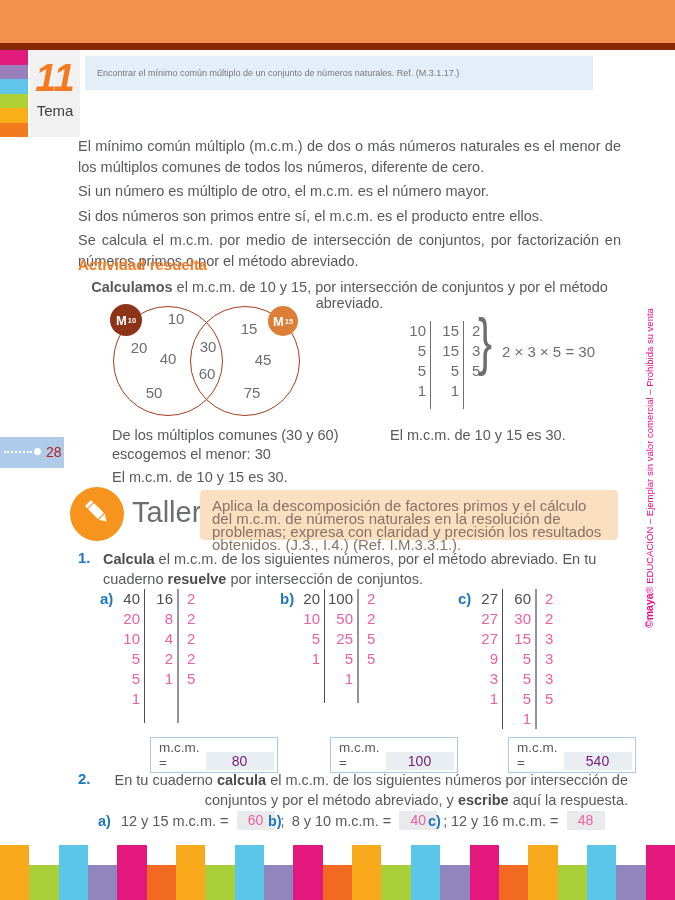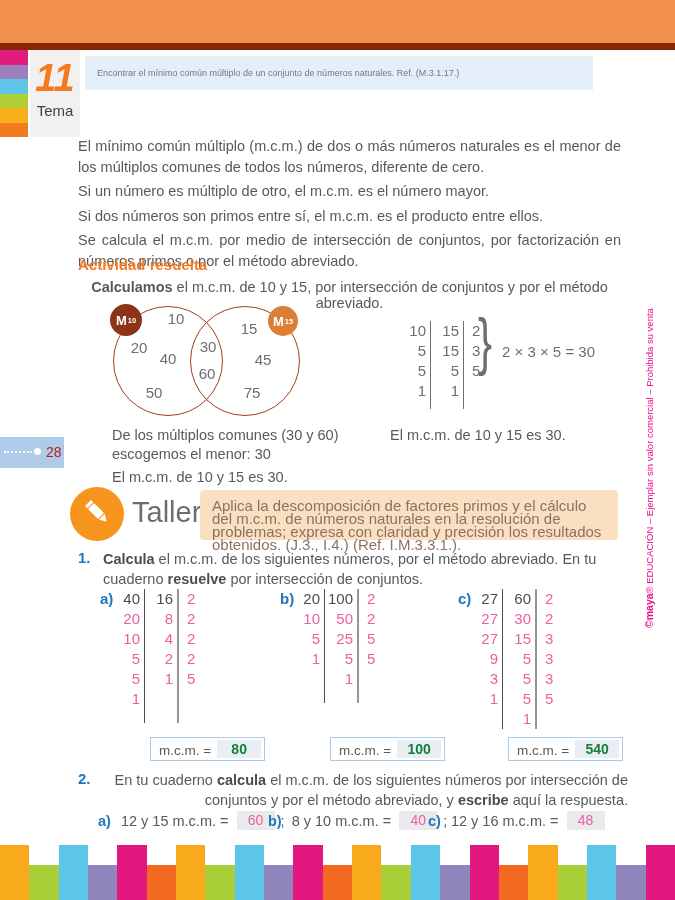--- a/index.html
+++ b/index.html
@@ -79,21 +79,21 @@
   .ex1-text{position:absolute;left:103px;top:549px;width:522px;margin:0;font-size:14.5px;line-height:20px;}
   .ex1-text b,.ex2-text b{color:#4D4D4F;}
   .tables-row{position:absolute;left:0;top:589px;width:675px;height:172px;}
   .tcol{position:absolute;top:0;width:172px;height:172px;}
   .tcol .tlabel{position:absolute;left:0;top:0;height:20px;line-height:20px;font-size:15px;font-weight:700;color:#1F77BE;}
   .tcol .ftable{margin-left:18px;}
   .tcol-a{left:100px;} .tcol-b{left:280px;} .tcol-c{left:458px;}
   .mcm-box{position:absolute;left:12px;top:148px;display:inline-flex;align-items:flex-end;
            border:1px solid #A9CBE6;background:#fff;padding:2px 3px 2px 8px;margin-left:38px;}
   .mcm-label{font-size:13.5px;color:#58595B;margin-right:6px;}
-  .mcm-answer{background:#E9EEF3;min-width:36px;text-align:center;font-size:14px;color:#15803d;padding:1px 4px;font-weight:bold;}
+  .mcm-answer{background:#E9EEF3;min-width:36px;text-align:center;font-size:14px;color:#701a75;padding:1px 16px;}
 
   
   .ex2-num{left:78px;top:770px;}
   .ex2-text{position:absolute;left:103px;top:770px;width:525px;margin:0;font-size:14.5px;line-height:20px;text-align:right;}
   .ex2-items{position:absolute;left:0;top:811px;width:675px;height:22px;}
   .ex2-item{position:absolute;top:0;display:flex;align-items:center;font-size:14.5px;}
   .ex2-item .lbl{font-weight:700;color:#1F77BE;margin-right:10px;}
   .ex2-item .txt{margin-right:8px;}
   .ex2-box{background:#E9EAEB;min-width:30px;height:19px;line-height:19px;text-align:center;color:#EC5FA1;font-size:14px;padding:0 4px;}
   .ex2-sep{margin-left:6px;color:#58595B;}

